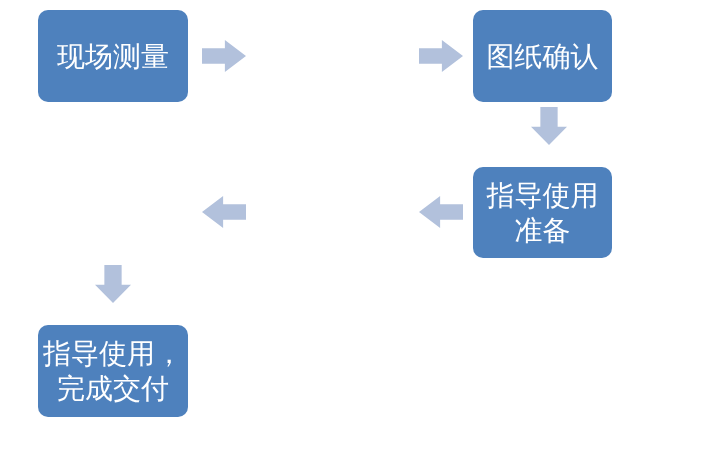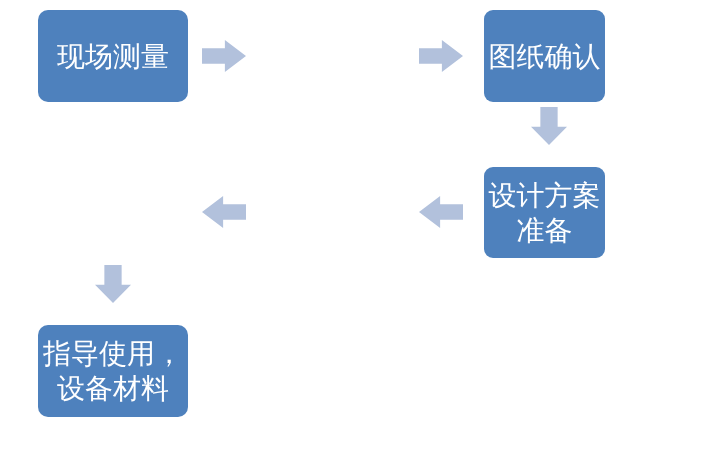--- a/index.html
+++ b/index.html
@@ -31,21 +31,21 @@
     text-align:center;
   }
   .node .label{
     font-size:28px;
     line-height:1.25;
     white-space:pre-line;
   }
   
   .c1{left:38px;width:150px;}
   .c2{left:256px;width:150px;}
-  .c3{left:484px;width:121px;border-radius:9px;}
+  .c3{left:473px;width:139px;}
   
   .r1{top:10px;height:92px;}
   .r2{top:167px;height:91px;}
   .r3{top:325px;height:92px;}
   
   .arrow{
     position:absolute;
     background:var(--arrow-fill);
   }
   .arrow.right{
@@ -78,30 +78,30 @@
 
   <div class="arrow right a-r2"></div>
 
   <div class="node c3 r1">
     <span class="label">图纸确认</span>
   </div>
 
   <div class="arrow down a-d1"></div>
 
   <div class="node c3 r2">
-    <span class="label">设计方案
+    <span class="label">指导使用
 准备</span>
   </div>
 
   <div class="arrow left a-l2"></div>
 
 
   <div class="arrow left a-l1"></div>
 
 
   <div class="arrow down a-d2"></div>
 
   <div class="node c1 r3">
     <span class="label">指导使用，
-设备材料</span>
+完成交付</span>
   </div>
 
 </div>
 
 </body></html>

